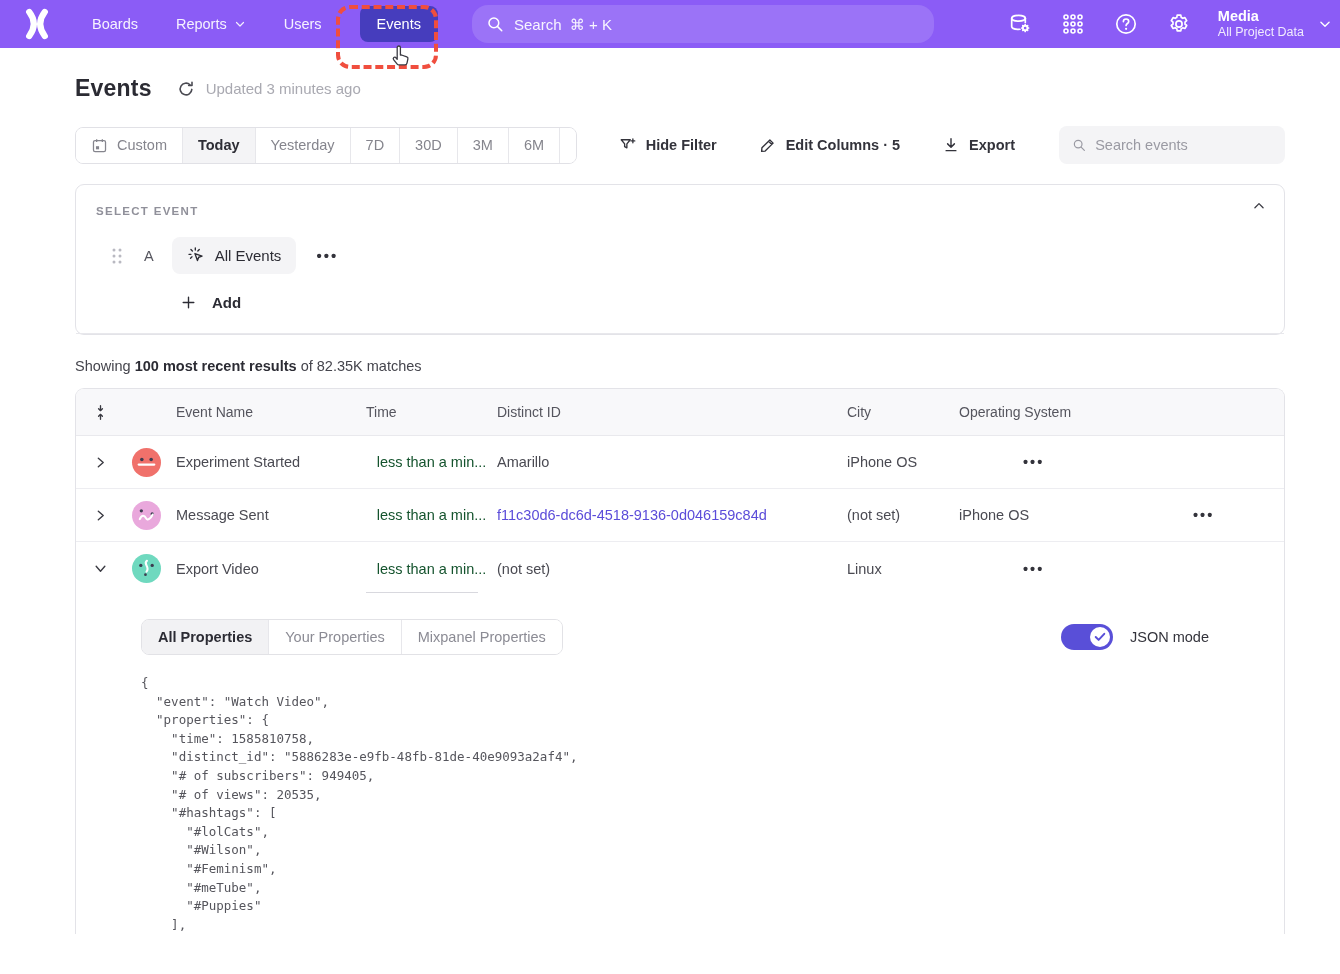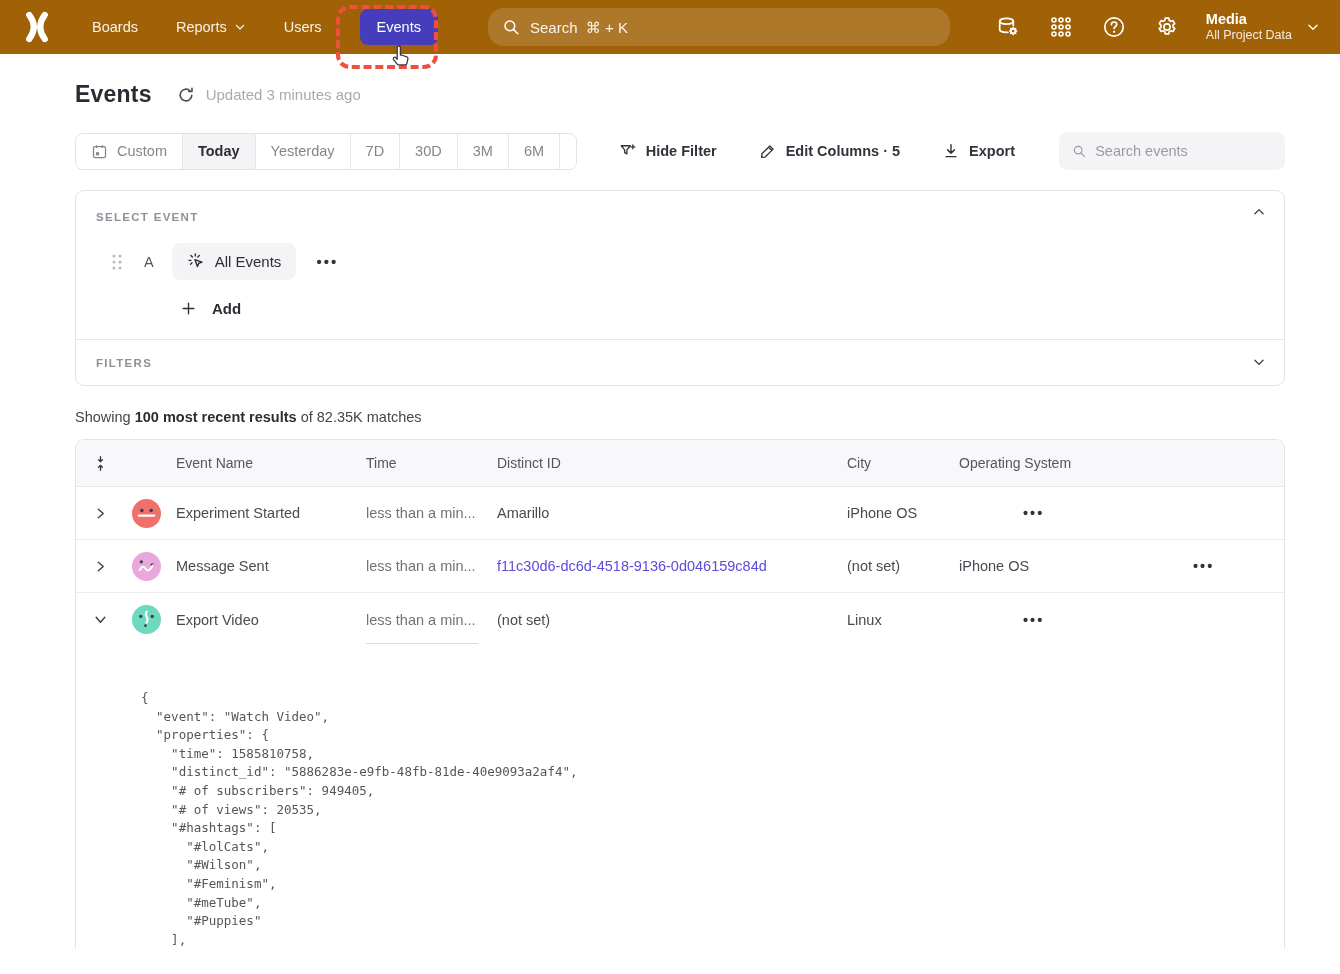--- a/index.html
+++ b/index.html
@@ -1,26 +1,26 @@
 <!DOCTYPE html>
 <html><head>
 <meta charset="utf-8">
 <style>
   * { margin:0; padding:0; box-sizing:border-box; }
   html,body { width:1340px; height:974px; overflow:hidden; }
   body { font-family:"Liberation Sans", sans-serif; background:#fff; color:#3c3c44; }
   .app { width:1340px; height:974px; position:relative; overflow:hidden; }
 
   
-  .nav { height:54px; background:#a16207; display:flex; align-items:center; padding:0 20px 0 20px; position:relative; }
+  .nav { height:48px; background:#8b5cf6; display:flex; align-items:center; padding:0 8px 0 20px; position:relative; }
   .nav-logo { width:34px; height:34px; margin-right:38px; flex:0 0 auto; }
   .nav-item { color:rgba(255,255,255,.92); font-size:14.5px; margin-right:38px; display:flex; align-items:center; gap:7px; cursor:pointer; white-space:nowrap; }
   .nav-item.active { background:#463dbd; padding:10px 17px; border-radius:8px; margin-right:0; color:#fff; }
   .nav-chev { width:12px; height:12px; opacity:.9; }
-  .nav-search { margin-left:50px; width:462px; height:38px; background:rgba(255,255,255,.14); border-radius:16px; display:flex; align-items:center; padding:0 14px; gap:10px; }
+  .nav-search { margin-left:34px; width:462px; height:38px; background:rgba(255,255,255,.14); border-radius:16px; display:flex; align-items:center; padding:0 14px; gap:10px; }
   .nav-search svg { width:18px; height:18px; flex:0 0 auto; }
   .nav-search input { background:transparent; border:none; outline:none; color:#fff; font-size:15px; width:100%; font-family:"Liberation Sans", sans-serif; }
   .nav-search input::placeholder { color:rgba(255,255,255,.92); }
   .nav-right { margin-left:auto; display:flex; align-items:center; }
   .nav-icon { width:26px; height:26px; margin-left:27px; cursor:pointer; display:flex; align-items:center; justify-content:center; }
   .nav-icon svg { width:24px; height:24px; }
   .proj { margin-left:26px; line-height:1.25; cursor:pointer; }
   .proj-name { color:#fff; font-weight:700; font-size:14.5px; }
   .proj-scope { color:rgba(255,255,255,.88); font-size:12.5px; }
   .proj-chev { margin-left:14px; width:14px; height:14px; }
@@ -75,21 +75,21 @@
   .summary b { color:#2c2c34; }
 
   
   .tcard { margin-top:14px; overflow:hidden; border-bottom:none; border-bottom-left-radius:0; border-bottom-right-radius:0; }
   .tgrid { display:grid; grid-template-columns:48px 52px 190px 131px 350px 112px 170px 1fr; align-items:center; }
   .thead { background:#f8f8fa; height:47px; border-bottom:1px solid #e9e9ed; font-size:14px; color:#55555e; font-weight:400; }
   .th-sort { justify-self:center; width:17px; height:17px; cursor:pointer; }
   .trow { height:53px; border-bottom:1px solid #ededf1; font-size:14.5px; color:#4a4a52; cursor:pointer; }
   .row-chev { justify-self:center; width:13px; height:13px; }
   .avatar { width:29px; height:29px; border-radius:50%; justify-self:start; margin-left:8px; }
-  .cell-time { color:#737373; position:relative; }
+  .cell-time { color:#14532d; position:relative;text-align:center; }
   .cell-time.underlined:after { content:""; position:absolute; left:0; right:19px; bottom:-16px; height:1px; background:#d8d8de; }
   .cell-id { color:#5b4cd9; overflow:hidden; white-space:nowrap; }
   .cell-more { justify-self:start; margin-left:64px; letter-spacing:2px; font-weight:700; color:#33333b; }
 
   
   .detail { padding:24px 20px 0 65px; }
   .detail-top { display:flex; align-items:center; }
   .ptabs { display:flex; border:1px solid #e2e2e6; border-radius:8px; overflow:hidden; height:36px; }
   .ptab { display:flex; align-items:center; padding:0 16px; font-size:14.5px; color:#8b8b94; border-right:1px solid #e7e7eb; cursor:pointer; background:#fff; }
   .ptab:last-child { border-right:none; }
@@ -287,26 +287,20 @@
           <div class="more-dots">•••</div>
         </div>
         <div class="add-row">
           <svg viewBox="0 0 24 24">
               <path d="M12 3.5v17M3.5 12h17" stroke="#2c2c34" stroke-width="2.2" stroke-linecap="round"></path>
             </svg>
           <span>Add</span>
         </div>
       </div>
       <div class="qc-divider"></div>
-      <div class="filters-row">
-        <div class="qc-label">FILTERS</div>
-        <svg class="qc-collapse" viewBox="0 0 24 24">
-            <path d="M5 9l7 7 7-7" fill="none" stroke="#3a3a42" stroke-width="2.2" stroke-linecap="round" stroke-linejoin="round"></path>
-          </svg>
-      </div>
     </div>
 
     <div class="summary"><span>Showing </span><b>100 most recent results</b><span> of 82.35K matches</span></div>
 
     <div class="card tcard">
       <div class="tgrid thead">
         <svg class="th-sort" viewBox="0 0 24 24" fill="none" stroke="#3a3a42" stroke-width="1.9" stroke-linecap="round" stroke-linejoin="round">
           <path d="M12 2.5v6.5M9.3 6.7L12 9.4l2.7-2.7"></path>
           <path d="M12 21.5V15M9.3 17.3L12 14.6l2.7 2.7"></path>
         </svg>
@@ -363,20 +357,43 @@
           <circle cx="13" cy="20" r="1.3" fill="#3c3c50"></circle>
         </svg>
         <span>Export Video</span>
         <span class="cell-time underlined">less than a min...</span>
         <span>(not set)</span>
         <span>Linux</span>
         <span class="cell-more">•••</span>
       </div>
 
       <div class="detail">
+        <div class="detail-top">
+          <div class="ptabs">
+            <div class="ptab sel">
+                <span>All Properties</span>
+              </div>
+            <div class="ptab">
+                <span>Your Properties</span>
+              </div>
+            <div class="ptab">
+                <span>Mixpanel Properties</span>
+              </div>
+          </div>
+          <div class="json-mode">
+            <div class="toggle">
+              <div class="knob">
+                <svg viewBox="0 0 14 12">
+                    <path d="M2 6l3.4 3.4L12 2.3" fill="none" stroke="#594fd8" stroke-width="2.3" stroke-linecap="round" stroke-linejoin="round"></path>
+                  </svg>
+              </div>
+            </div>
+            <span class="json-label">JSON mode</span>
+          </div>
+        </div>
         <pre class="json-pre">{
   "event": "Watch Video",
   "properties": {
     "time": 1585810758,
     "distinct_id": "5886283e-e9fb-48fb-81de-40e9093a2af4",
     "# of subscribers": 949405,
     "# of views": 20535,
     "#hashtags": [
       "#lolCats",
       "#Wilson",

